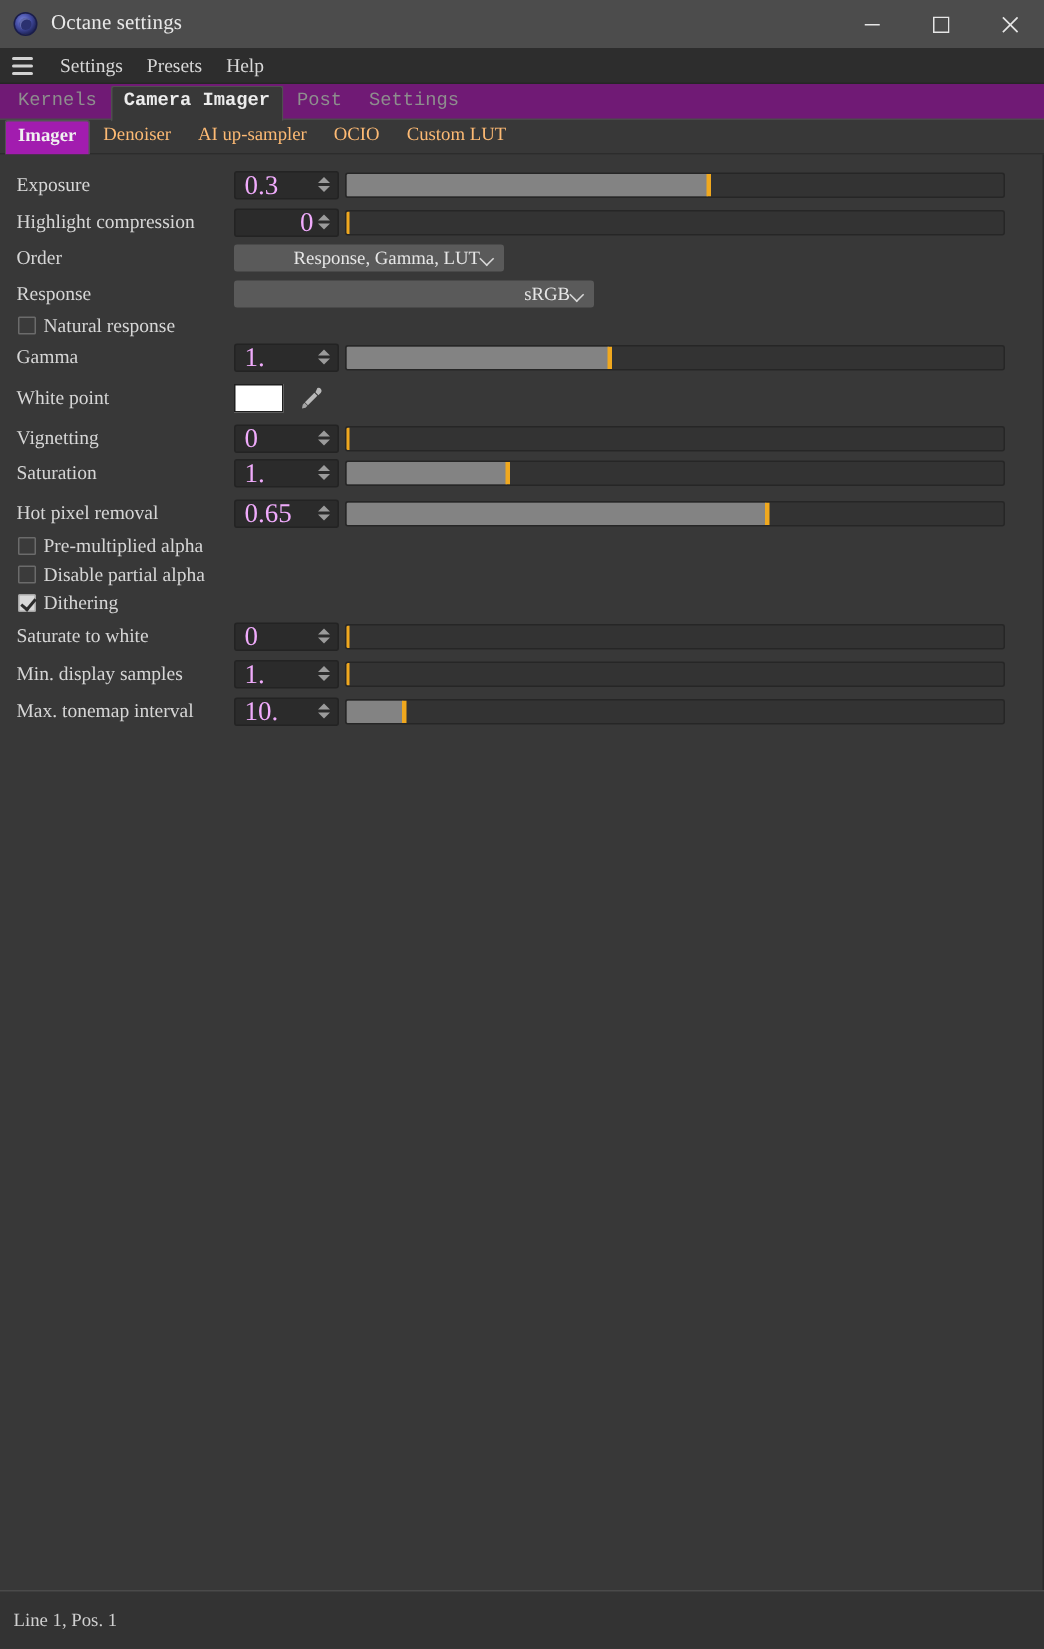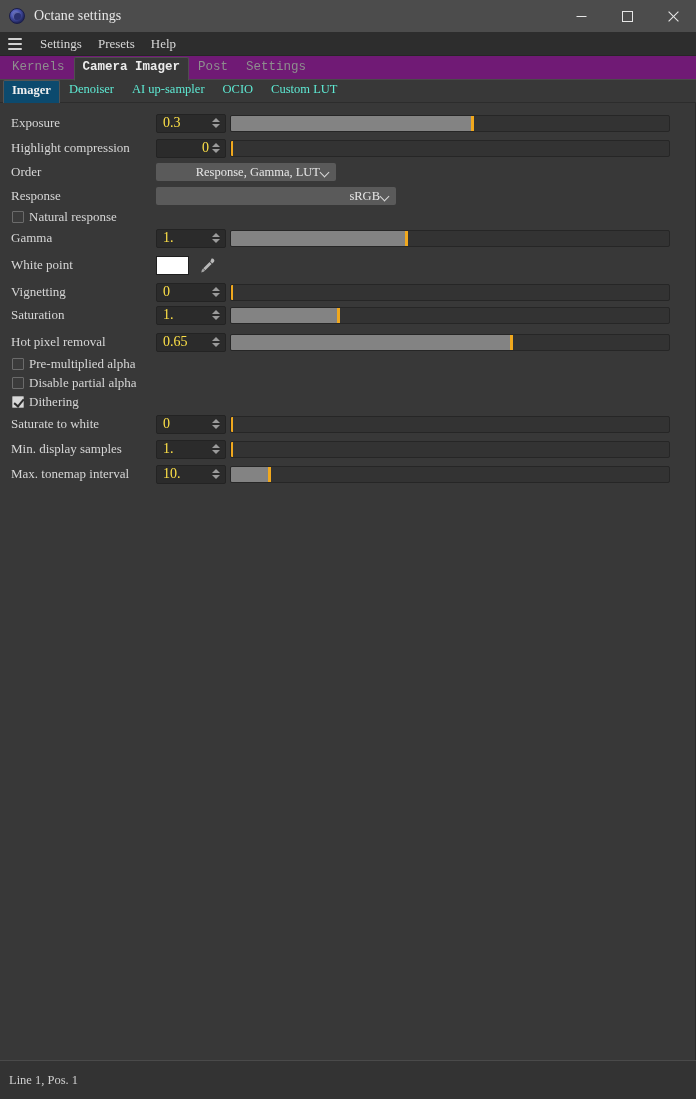--- a/index.html
+++ b/index.html
@@ -110,27 +110,27 @@
   
   .subtabrow {
     height: 23px; flex: 0 0 23px;
     background: #383838;
     display: flex; align-items: flex-end;
     padding-left: 3px;
     position: relative;
     border-bottom: 1px solid #2c2c2c;
   }
   .stab {
-    font-size: 12.5px; color: #5eead4;
+    font-size: 12.5px; color: #fdba74;
     padding: 3px 9px 4px 9px;
     line-height: 1.25;
   }
   .stab.active {
     color: #f0f0f0;
-    background: #0c4a6e;
+    background: #a21caf;
     font-weight: bold;
     border-top: 1px solid #545454;
     border-left: 1px solid #545454;
     border-right: 1px solid #545454;
     border-radius: 2px 2px 0 0;
     margin-bottom: -1px;
     padding: 2px 8px 4px 8px;
   }
 
   
@@ -157,21 +157,21 @@
   
   .numfield {
     position: absolute; left: 156px;
     width: 70px; height: 19px;
     background: #2b2b2b;
     border: 1px solid #232323;
     border-radius: 2px;
     display: flex; align-items: center;
   }
   .numval {
-    color: #fde047; font-size: 14px;
+    color: #f0abfc; font-size: 18px;
     padding-left: 6px; flex: 1 1 auto;
     white-space: nowrap; overflow: hidden;
   }
   .spin {
     width: 14px; height: 17px; margin-right: 2px;
     display: flex; flex-direction: column;
     align-items: center; justify-content: center; gap: 2px;
   }
   .spin .up, .spin .dn {
     width: 0; height: 0;

